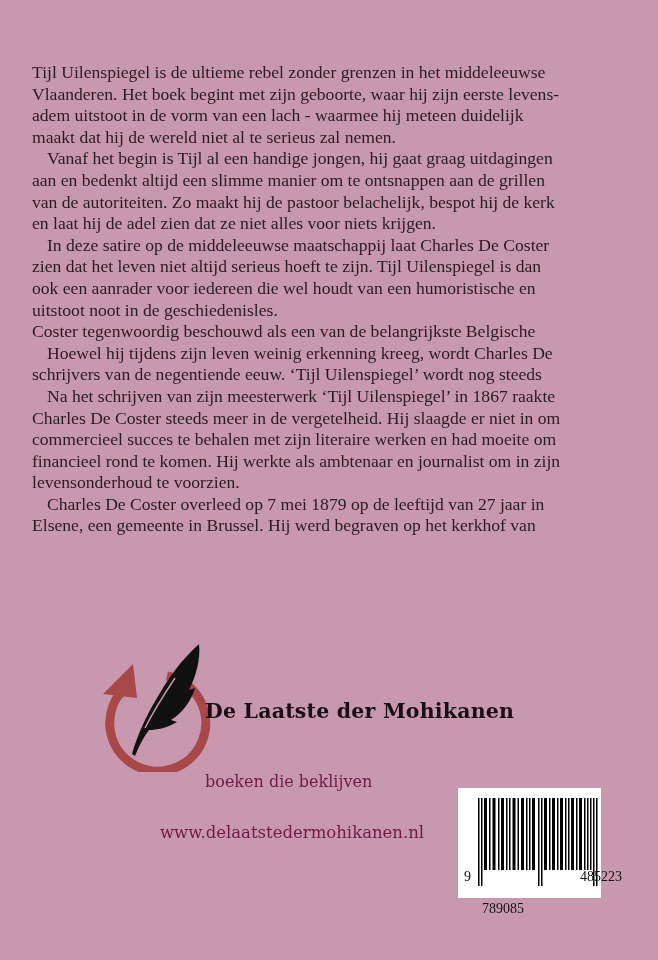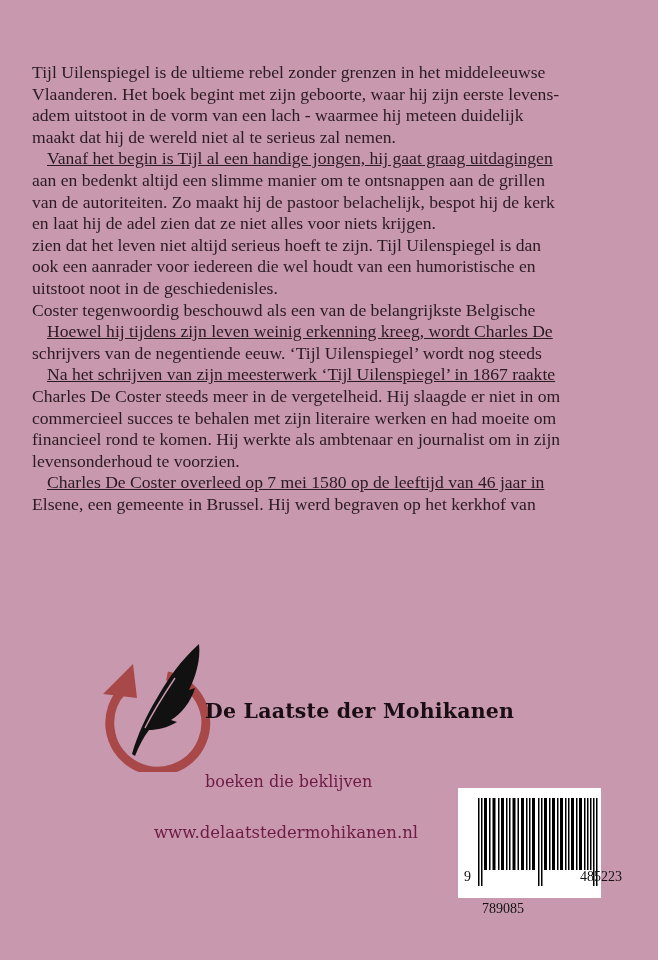--- a/index.html
+++ b/index.html
@@ -23,21 +23,20 @@
       font-family: "Liberation Serif", serif;
       font-size: 17.6px;
       line-height: 21.6px;
     }
     .blurb .line {
       display: block;
       white-space: nowrap;
     }
     .blurb .indent {
       padding-left: 15px;
-      text-decoration: underline;
     }
     .logo {
       position: absolute;
       left: 95px;
       top: 632px;
       width: 120px;
       height: 140px;
     }
     .brand-name {
       position: absolute;
@@ -54,21 +53,21 @@
       position: absolute;
       left: 205px;
       top: 772px;
       font-family: "DejaVu Serif", serif;
       font-size: 16px;
       color: #6e1a44;
       white-space: nowrap;
     }
     .website {
       position: absolute;
-      left: 154px;
+      left: 160px;
       top: 823px;
       font-family: "DejaVu Serif", serif;
       font-size: 16.5px;
       color: #6e1a44;
       white-space: nowrap;
     }
     .barcode-box {
       position: absolute;
       left: 458px;
       top: 788px;
@@ -104,38 +103,39 @@
     <span class="line">adem uitstoot in de vorm van een lach - waarmee hij meteen duidelijk</span>
     <span class="line">maakt dat hij de wereld niet al te serieus zal nemen.</span>
   </div>
   <div>
     <span class="line indent">Vanaf het begin is Tijl al een handige jongen, hij gaat graag uitdagingen</span>
     <span class="line">aan en bedenkt altijd een slimme manier om te ontsnappen aan de grillen</span>
     <span class="line">van de autoriteiten. Zo maakt hij de pastoor belachelijk, bespot hij de kerk</span>
     <span class="line">en laat hij de adel zien dat ze niet alles voor niets krijgen.</span>
   </div>
   <div>
+    <span class="line indent">In deze satire op de middeleeuwse maatschappij laat Charles De Coster</span>
     <span class="line">zien dat het leven niet altijd serieus hoeft te zijn. Tijl Uilenspiegel is dan</span>
     <span class="line">ook een aanrader voor iedereen die wel houdt van een humoristische en</span>
     <span class="line">uitstoot noot in de geschiedenisles.</span>
   </div>
   <div>
     <span class="line">Coster tegenwoordig beschouwd als een van de belangrijkste Belgische</span>
     <span class="line indent">Hoewel hij tijdens zijn leven weinig erkenning kreeg, wordt Charles De</span>
     <span class="line">schrijvers van de negentiende eeuw. ‘Tijl Uilenspiegel’ wordt nog steeds</span>
   </div>
   <div>
     <span class="line indent">Na het schrijven van zijn meesterwerk ‘Tijl Uilenspiegel’ in 1867 raakte</span>
     <span class="line">Charles De Coster steeds meer in de vergetelheid. Hij slaagde er niet in om</span>
     <span class="line">commercieel succes te behalen met zijn literaire werken en had moeite om</span>
     <span class="line">financieel rond te komen. Hij werkte als ambtenaar en journalist om in zijn</span>
     <span class="line">levensonderhoud te voorzien.</span>
   </div>
   <div>
-    <span class="line indent">Charles De Coster overleed op 7 mei 1580 op de leeftijd van 46 jaar in</span>
+    <span class="line indent">Charles De Coster overleed op 7 mei 1879 op de leeftijd van 27 jaar in</span>
     <span class="line">Elsene, een gemeente in Brussel. Hij werd begraven op het kerkhof van</span>
   </div>
 </div>
 
 <div class="logo">
   <svg width="120" height="140" viewBox="0 0 120 140">
 
     <path d="M 28 58 A 48 48 0 1 0 72 44" fill="none" stroke="#a84848" stroke-width="9" stroke-linecap="butt"></path>
     <path d="M 8 62 L 38 32 L 42 66 Z" fill="#a84848"></path>
 

